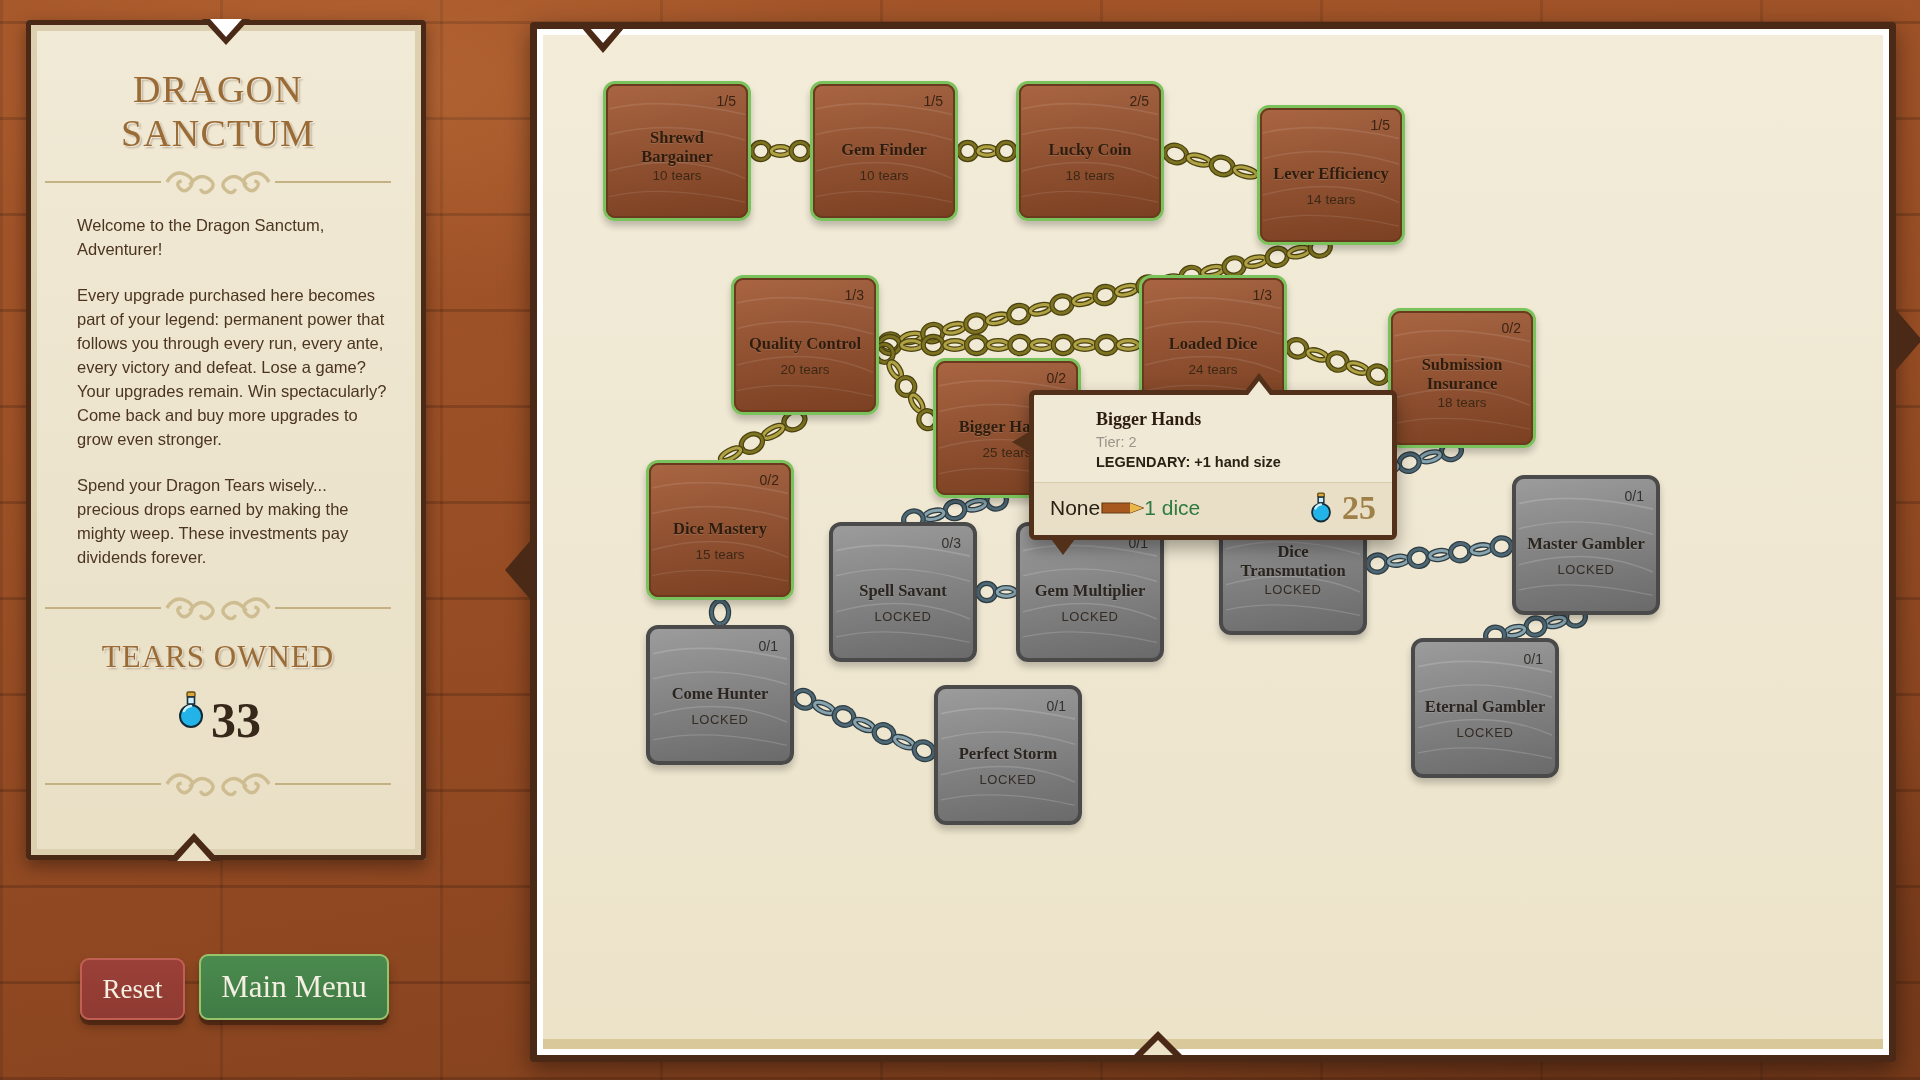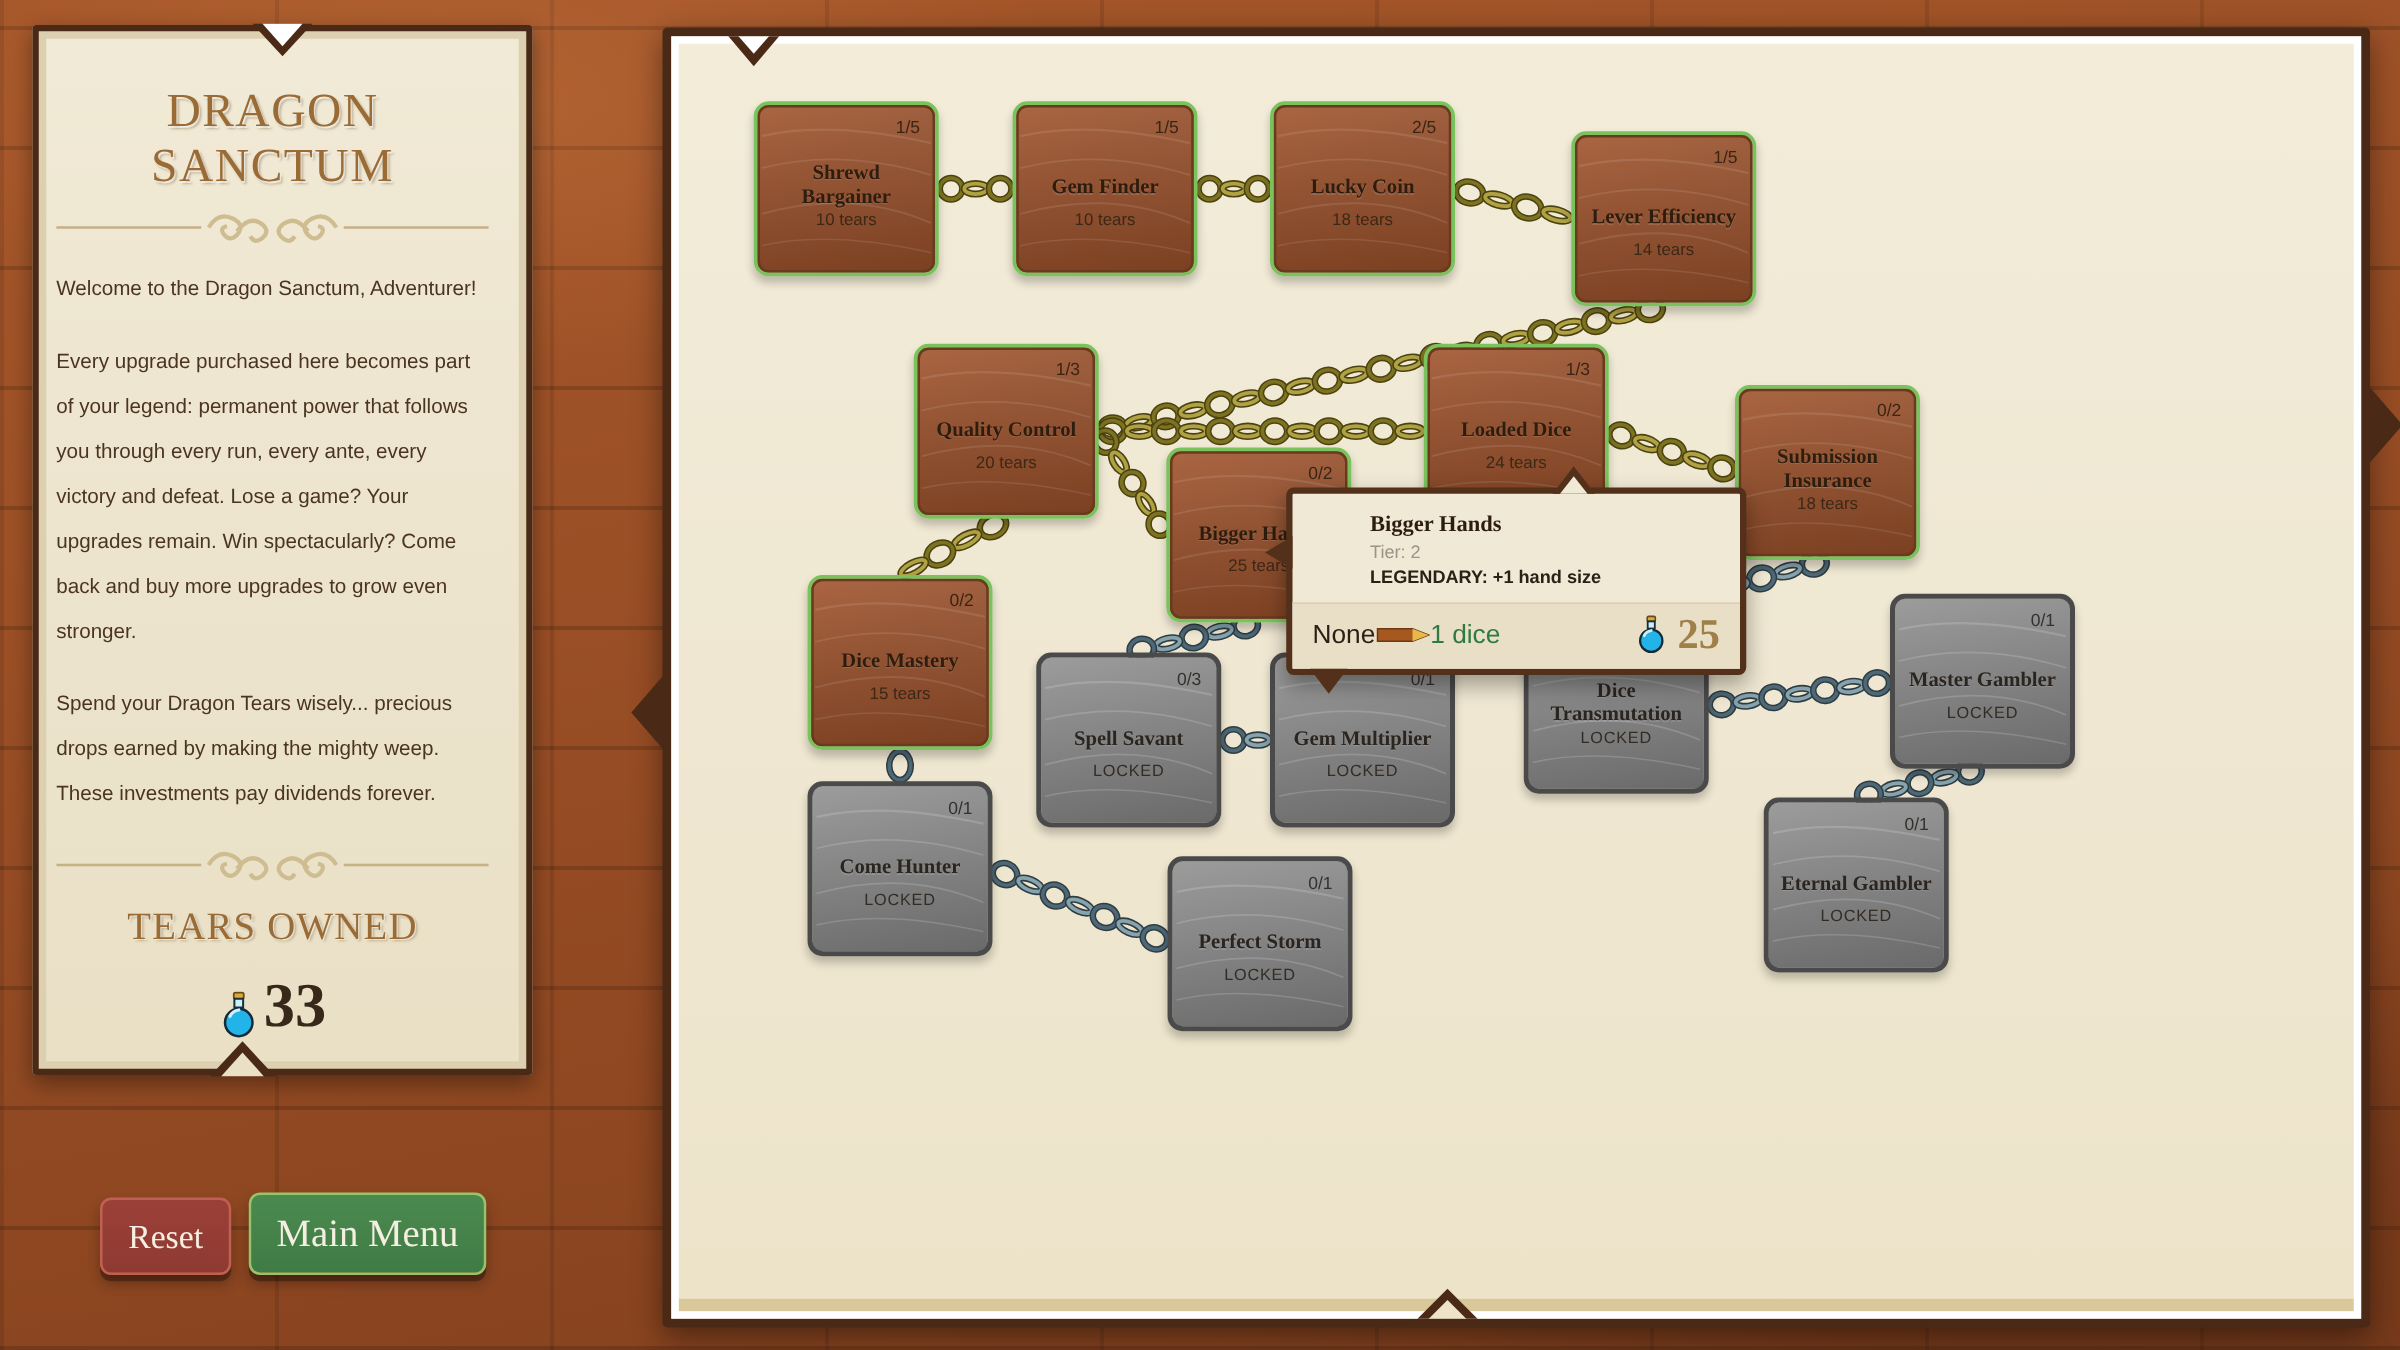--- a/index.html
+++ b/index.html
@@ -101,36 +101,37 @@
   .divider {
     position: relative;
     height: 34px;
     margin: 10px 0 14px 0;
   }
   .divider svg { display:block; width: 100%; height: 34px; }
 
   .intro-p {
     font-family: "Liberation Sans", sans-serif;
     font-size: 16.5px;
-    line-height: 36px;
+    line-height: 24px;
     color: #4b3520;
     margin-bottom: 22px;
+    margin-left: 32px;
   }
 
   .tears-owned-label {
     font-family: "Liberation Serif", serif;
     font-size: 31px;
     color: #9a6b35;
     text-align: center;
     letter-spacing: 1px;
     text-shadow: 1px 1px 0 rgba(255,255,255,0.5), 2px 2px 2px rgba(90,60,25,0.3);
     margin-top: 4px;
   }
   .tears-row {
-    display:flex; align-items:flex-end; justify-content:center;
+    display:flex; align-items:flex-start; justify-content:center;
     gap: 4px;
     margin-top: 16px;
   }
   .tears-count {
     font-family: "Liberation Serif", serif;
     font-size: 50px;
     font-weight: bold;
     color: #38281a;
   }
 

